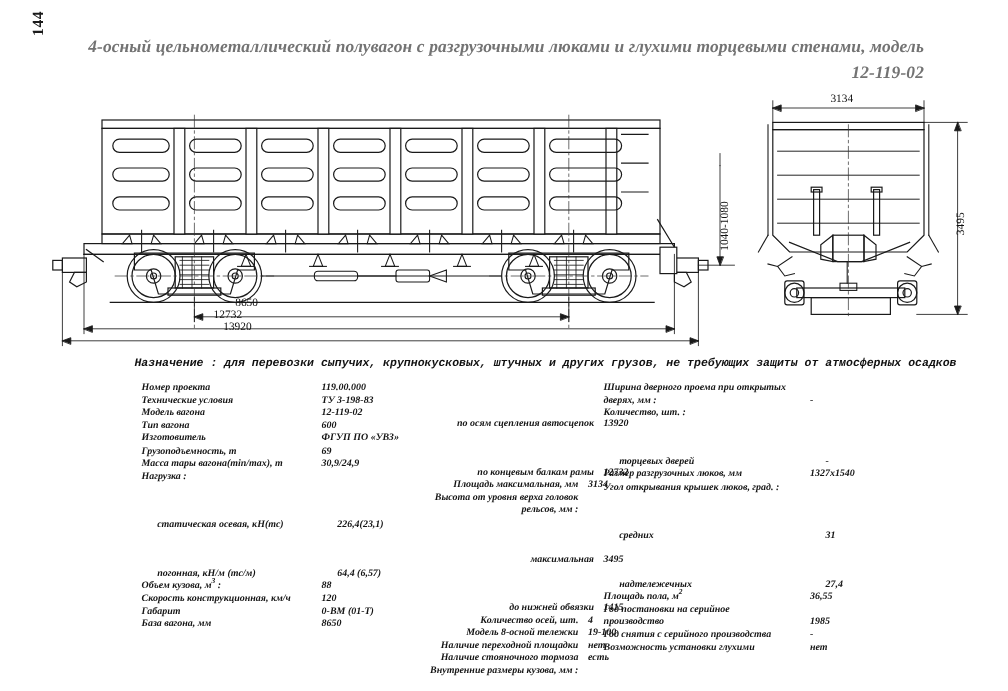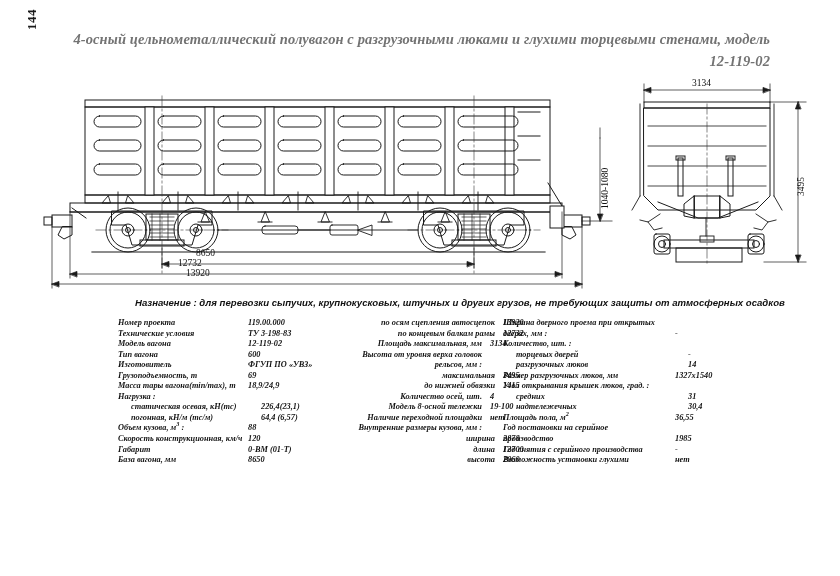--- a/index.html
+++ b/index.html
@@ -48,22 +48,22 @@
     color:#111;
     white-space:nowrap;
   }
   .dim.vert{
     transform:rotate(-90deg);
     transform-origin:left top;
   }
 
   
   .purpose{
-    position:absolute;left:135px;top:297px;width:660px;
-    font-family:Liberation Sans, sans-serif;
+    position:absolute;left:112px;top:297px;width:660px;
+    font-family:Liberation Mono, monospace;
     font-style:italic;font-weight:600;
     font-size:9.6px;
     color:#111;
     white-space:nowrap;
   }
 
   
   .specs{
     position:absolute;left:118px;top:318px;width:700px;
     font-family:"Liberation Serif",serif;
@@ -76,29 +76,29 @@
   .col1{left:0;width:230px;}
   .col2{left:212px;width:285px;}
   .col3{left:385px;width:315px;}
 
   .row{display:flex;align-items:flex-end;white-space:nowrap;}
   .row .lbl{font-weight:600;}
   .row .val{font-weight:600;}
 
   
   .col1 .lbl{width:130px;flex:0 0 130px;}
-  .col1 .val{flex:0 0 auto;}
+  .col1 .val{flex:0 0 auto;margin-left:20px;}
   
   .col2 .lbl{width:152px;flex:0 0 152px;text-align:right;}
   .col2 .val{flex:0 0 auto;padding-left:8px;}
   
   .col3 .lbl{width:172px;flex:0 0 172px;}
   .col3 .val{flex:0 0 auto;}
 
-  .indent1{padding-left:13px;}
+  .indent1{padding-left:13px;margin-top:30px;}
   sup{font-size:6.2px;vertical-align:super;line-height:0;}
 </style>
 </head>
 <body>
 
 <div class="page">
 
   <div class="page-number">144</div>
 
   <div class="title">
@@ -414,21 +414,21 @@
         <div class="row">
           <span class="lbl">Изготовитель</span>
           <span class="val">ФГУП ПО «УВЗ»</span>
         </div>
         <div class="row">
           <span class="lbl">Грузоподъемность, т</span>
           <span class="val">69</span>
         </div>
         <div class="row">
           <span class="lbl">Масса тары вагона(min/max), т</span>
-          <span class="val">18,9/24,9</span>
+          <span class="val">30,9/24,9</span>
         </div>
         <div class="row">
           <span class="lbl">Нагрузка :</span>
           <span class="val"></span>
         </div>
         <div class="row">
           <span class="lbl indent1">статическая осевая, кН(тс)</span>
           <span class="val">226,4(23,1)</span>
         </div>
         <div class="row">
@@ -487,20 +487,24 @@
         </div>
         <div class="row">
           <span class="lbl">Модель 8-осной тележки</span>
           <span class="val">19-100</span>
         </div>
         <div class="row">
           <span class="lbl">Наличие переходной площадки</span>
           <span class="val">нет</span>
         </div>
         <div class="row">
+          <span class="lbl">Наличие стояночного тормоза</span>
+          <span class="val">есть</span>
+        </div>
+        <div class="row">
           <span class="lbl">Внутренние размеры кузова, мм :</span>
           <span class="val"></span>
         </div>
         <div class="row">
           <span class="lbl indent1">ширина</span>
           <span class="val">2878</span>
         </div>
         <div class="row">
           <span class="lbl indent1">длина</span>
           <span class="val">12700</span>
@@ -521,38 +525,34 @@
         </div>
         <div class="row">
           <span class="lbl">Количество, шт. :</span>
           <span class="val"></span>
         </div>
         <div class="row">
           <span class="lbl indent1">торцевых дверей</span>
           <span class="val">-</span>
         </div>
         <div class="row">
-          <span class="lbl indent1">разгрузочных люков</span>
-          <span class="val">14</span>
-        </div>
-        <div class="row">
           <span class="lbl">Размер разгрузочных люков, мм</span>
           <span class="val">1327х1540</span>
         </div>
         <div class="row">
           <span class="lbl">Угол открывания крышек люков, град. :</span>
           <span class="val"></span>
         </div>
         <div class="row">
           <span class="lbl indent1">средних</span>
           <span class="val">31</span>
         </div>
         <div class="row">
           <span class="lbl indent1">надтележечных</span>
-          <span class="val">30,4</span>
+          <span class="val">27,4</span>
         </div>
         <div class="row">
           <span class="lbl">Площадь пола, м<sup>2</sup></span>
           <span class="val">36,55</span>
         </div>
         <div class="row">
           <span class="lbl">Год постановки на серийное</span>
           <span class="val"></span>
         </div>
         <div class="row">

